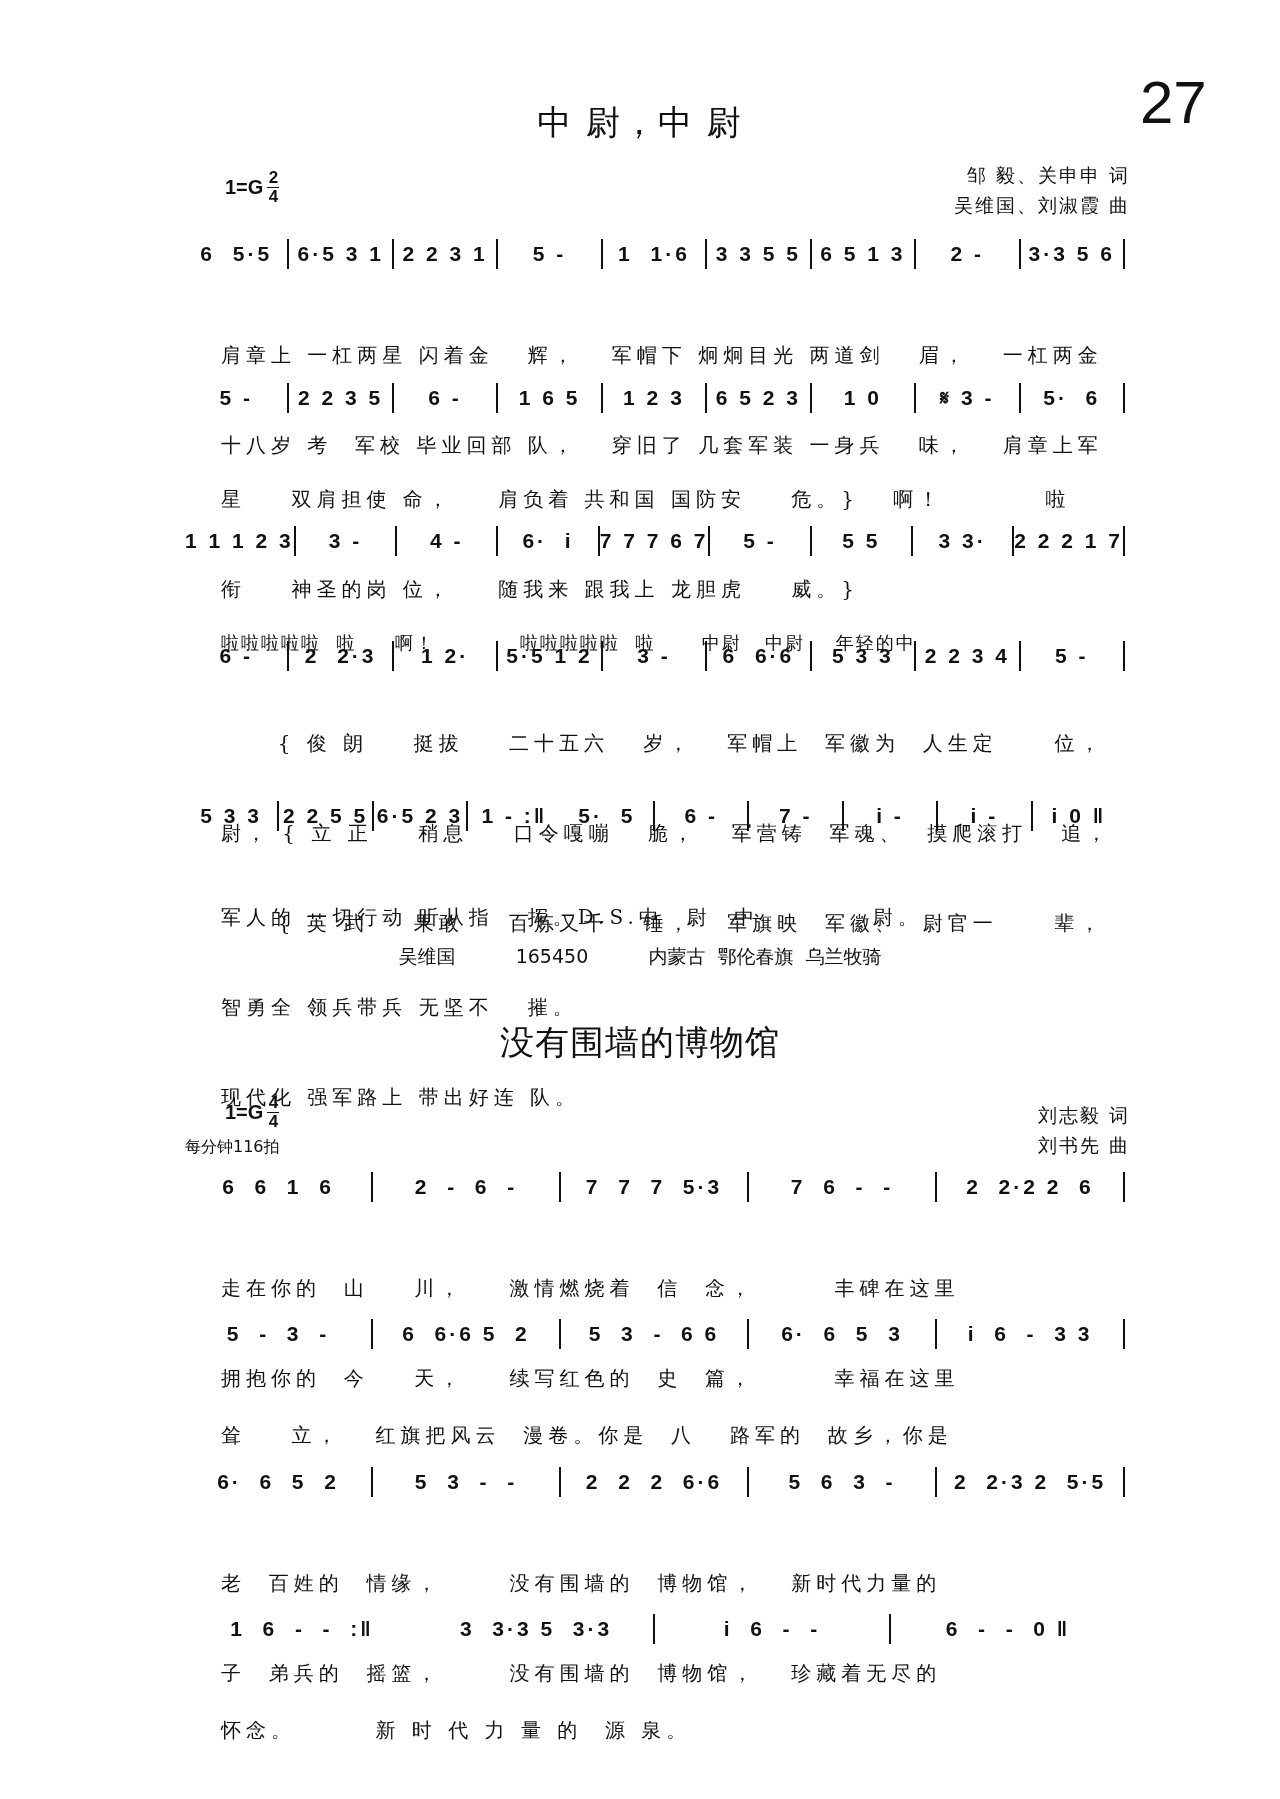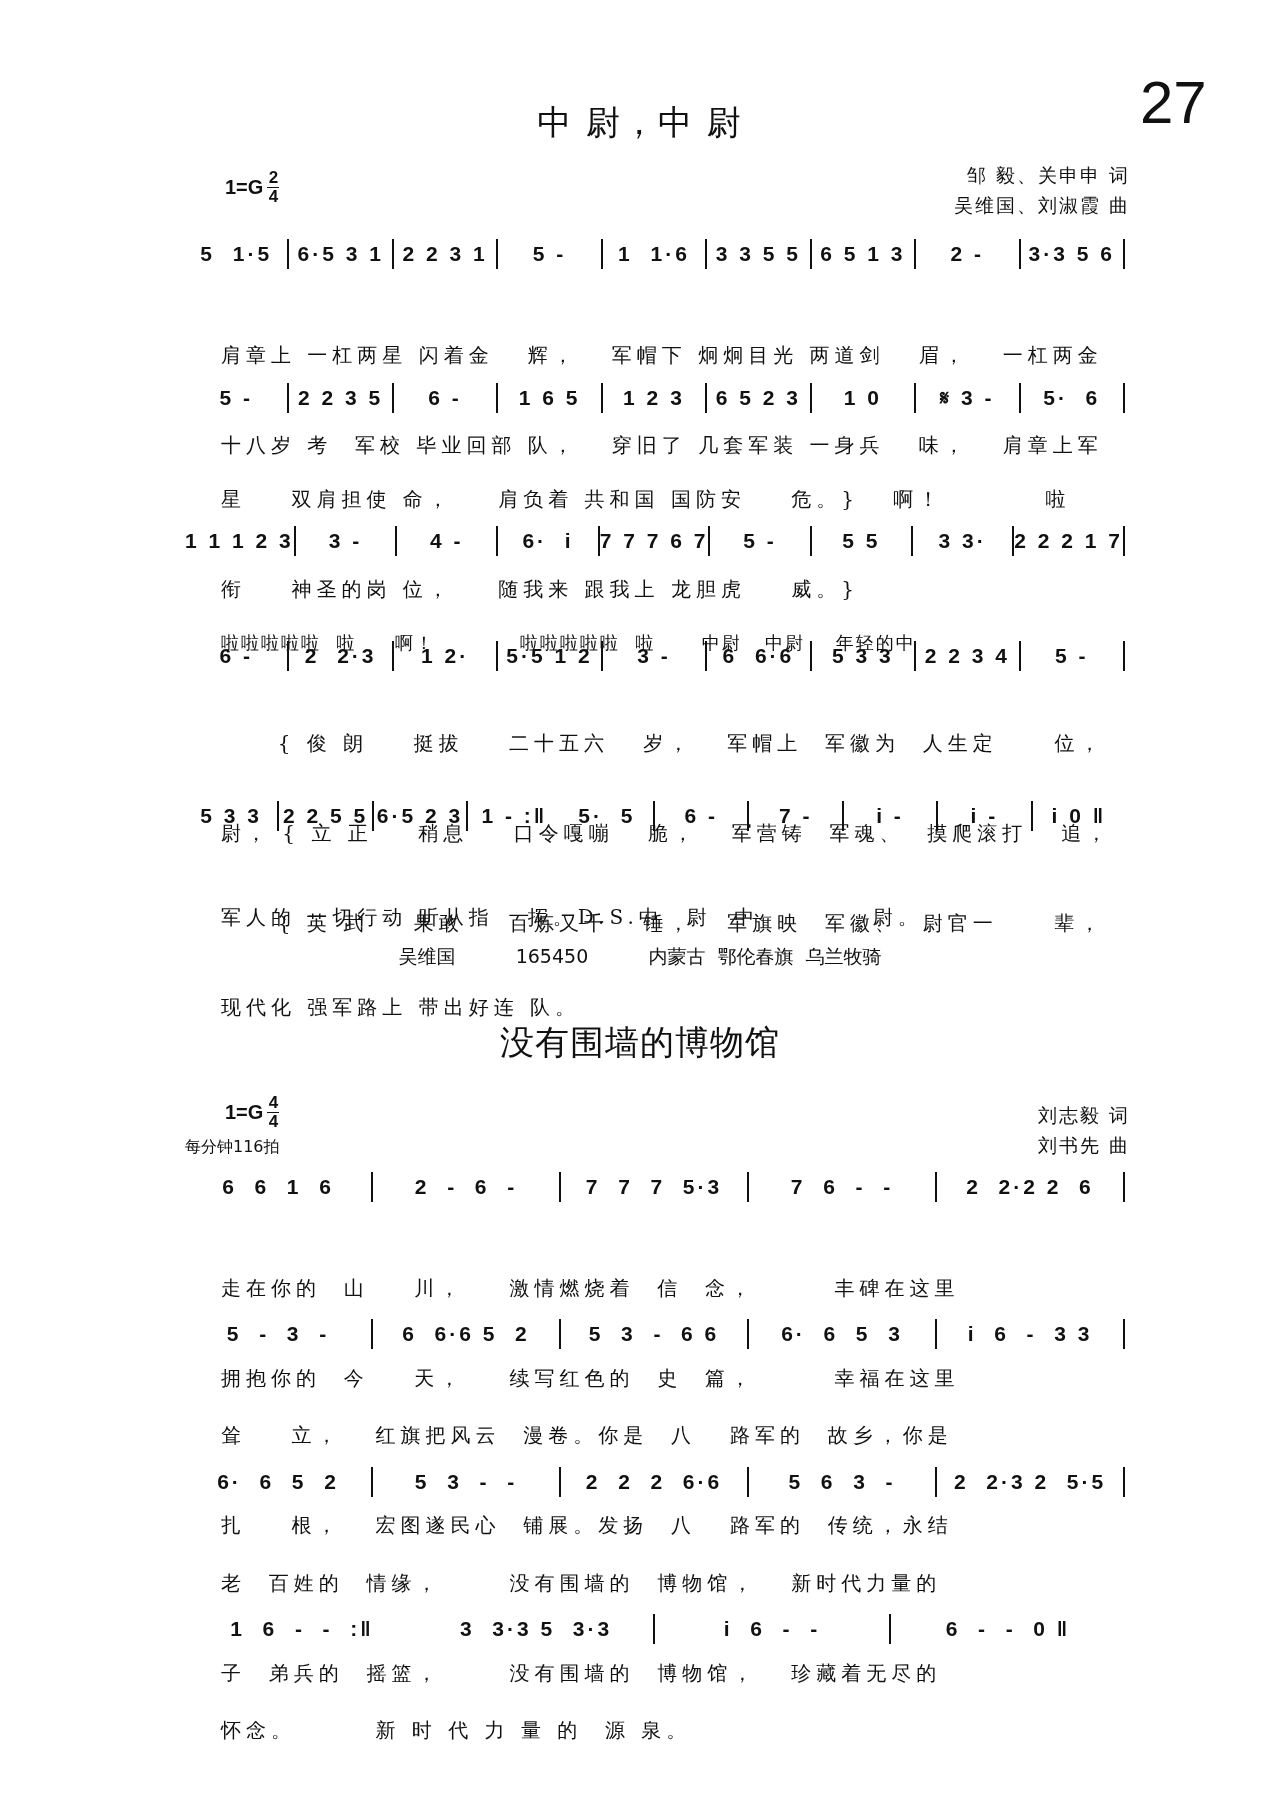--- a/index.html
+++ b/index.html
@@ -33,21 +33,21 @@
     <span class="line"></span>
     <span>4</span>
   </span>
 </div>
 <div class="abs credits" style="top:160px;">
   <div>邹 毅、关申申 词</div>
   <div>吴维国、刘淑霞 曲</div>
 </div>
 
 <div class="abs row-notes" style="top:238px;">
-  <span class="m">5  1·5</span><span class="bar"></span>
+  <span class="m">6  5·5</span><span class="bar"></span>
   <span class="m">6·5 3 1</span><span class="bar"></span>
   <span class="m">2 2 3 1</span><span class="bar"></span>
   <span class="m">5 -</span><span class="bar"></span>
   <span class="m">1  1·6</span><span class="bar"></span>
   <span class="m">3 3 5 5</span><span class="bar"></span>
   <span class="m">6 5 1 3</span><span class="bar"></span>
   <span class="m">2 -</span><span class="bar"></span>
   <span class="m">3·3 5 6</span><span class="bar"></span>
 </div>
 <div class="abs lyric" style="top:280px;">
@@ -110,20 +110,21 @@
   <span class="m">1 - :‖</span>
   <span class="m">5·  5</span><span class="bar"></span>
   <span class="m">6 -</span><span class="bar"></span>
   <span class="m">7 -</span><span class="bar"></span>
   <span class="m">i -</span><span class="bar"></span>
   <span class="m">i -</span><span class="bar"></span>
   <span class="m">i 0 ‖</span>
 </div>
 <div class="abs lyric" style="top:842px;">
   <div>军人的 一切行动 听从指   挥。D.S.中  尉  中          尉。</div>
+  <div>智勇全 领兵带兵 无坚不   摧。</div>
   <div>现代化 强军路上 带出好连 队。</div>
 </div>
 
 <div class="abs footer" style="top:944px;">
   <span>吴维国</span>
   &nbsp;&nbsp;&nbsp;
   <span>165450</span>
   &nbsp;&nbsp;&nbsp;
   <span>内蒙古 鄂伦春旗 乌兰牧骑</span>
 </div>
@@ -157,21 +158,20 @@
 
 <div class="abs row-notes" style="top:1318px;">
   <span class="m">5  -  3  -</span><span class="bar"></span>
   <span class="m">6  6·6 5  2</span><span class="bar"></span>
   <span class="m">5  3  -  6 6</span><span class="bar"></span>
   <span class="m">6·  6  5  3</span><span class="bar"></span>
   <span class="m">i  6  -  3 3</span><span class="bar"></span>
 </div>
 <div class="abs lyric" style="top:1360px;">
   <div>耸    立，   红旗把风云  漫卷。你是  八   路军的  故乡，你是</div>
-  <div>扎    根，   宏图遂民心  铺展。发扬  八   路军的  传统，永结</div>
 </div>
 
 <div class="abs row-notes" style="top:1466px;">
   <span class="m">6·  6  5  2</span><span class="bar"></span>
   <span class="m">5  3  -  -</span><span class="bar"></span>
   <span class="m">2  2  2  6·6</span><span class="bar"></span>
   <span class="m">5  6  3  -</span><span class="bar"></span>
   <span class="m">2  2·3 2  5·5</span><span class="bar"></span>
 </div>
 <div class="abs lyric" style="top:1508px;">

